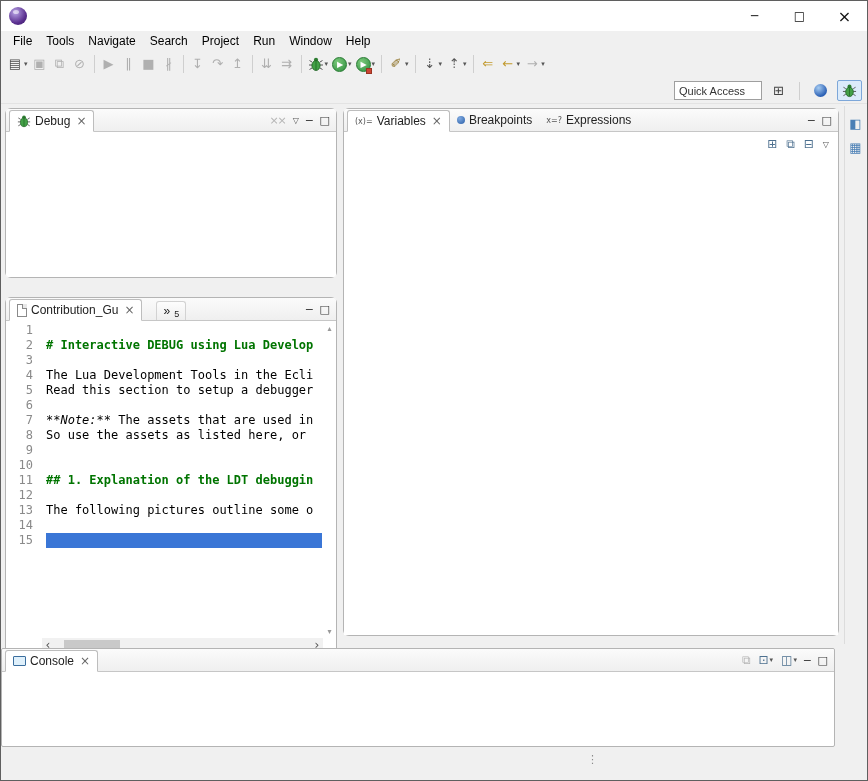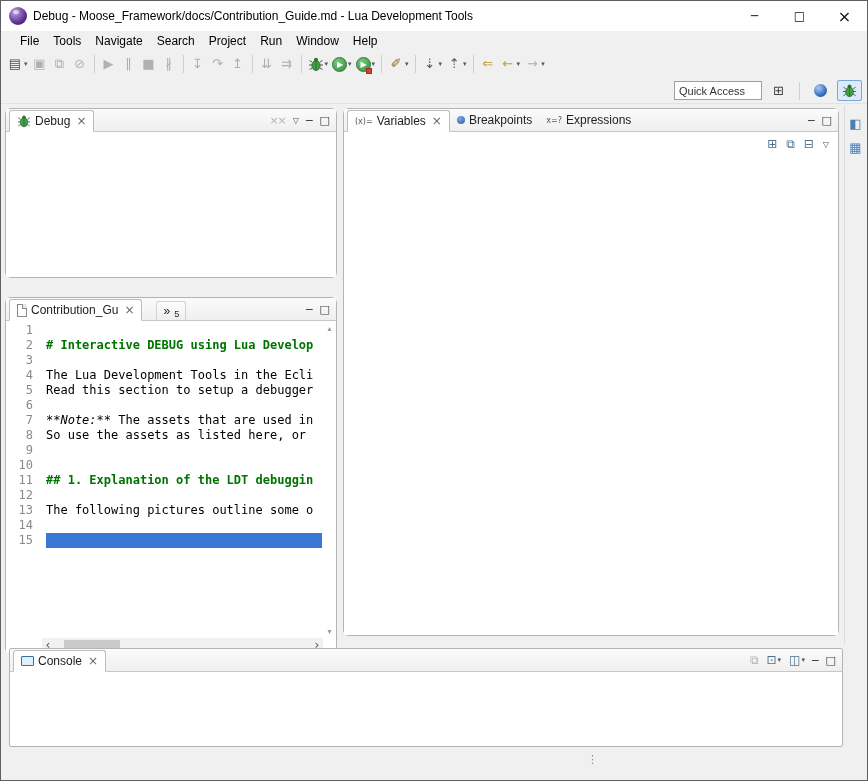--- a/index.html
+++ b/index.html
@@ -13,21 +13,21 @@
     background:radial-gradient(circle at 35% 30%, #b9a4e6, #5a2f8f 62%, #35175e); position:relative; }
   .app-icon::after { content:""; position:absolute; left:4px; top:3px; width:6px; height:4px;
     border-radius:50%; background:rgba(255,255,255,.55); }
   .title-text { font-size:12px; color:#000; }
   .win-controls { margin-left:auto; display:flex; height:100%; }
   .win-btn { width:45px; height:100%; display:flex; align-items:center; justify-content:center;
     font-size:12px; color:#111; font-family:"DejaVu Sans",sans-serif; }
   .win-btn.close-btn { font-size:16px; }
 
   
-  .menubar { height:20px; background:#f0f0f0; display:flex; align-items:center; padding-left:12px; }
+  .menubar { height:20px; background:#f0f0f0; display:flex; align-items:center; padding-left:5px; }
   .menu-item { font-size:12px; color:#000; padding:2px 7px; }
 
   
   .toolbar { height:26px; background:#f0f0f0; display:flex; align-items:center; padding-left:4px; }
   .tbtn { height:22px; display:flex; align-items:center; padding:0 2px; border-radius:2px; position:relative; }
   .glyph { width:16px; text-align:center; font-size:13px; font-family:"DejaVu Sans",sans-serif; line-height:16px; }
   .dd { font-size:7px; color:#555; margin-left:1px; font-family:"DejaVu Sans",sans-serif; }
   .sep { width:1px; height:18px; background:#cfcfcf; margin:0 4px; }
   .circled { width:15px; height:15px; border-radius:50%; border:1px solid #267a31;
     background:radial-gradient(circle at 35% 30%, #7bc97b, #2f8f3f); color:#fff; font-size:8px;
@@ -93,40 +93,39 @@
   .i-monitor { width:13px; height:10px; border:1px solid #3b6e9e; background:#dff0fb; border-radius:1px; display:inline-block; }
   .i-page { width:10px; height:13px; background:#fff; border:1px solid #8a8a8a; display:inline-block; position:relative; }
   .i-page::after { content:""; position:absolute; right:-1px; top:-1px; width:4px; height:4px; background:#e8e8e8; border-left:1px solid #8a8a8a; border-bottom:1px solid #8a8a8a; }
 
   
   .side-strip { position:absolute; left:843px; top:2px; width:22px; height:538px; border-left:1px solid #dcdcdc;
     display:flex; flex-direction:column; align-items:center; gap:9px; padding-top:10px; }
   .strip-icon { font-size:13px; color:#4a7fb5; font-family:"DejaVu Sans",sans-serif; }
 
   
-  .console-panel { position:absolute; left:8px; top:647px; width:834px; height:99px; background:#fff;
+  .console-panel { position:absolute; left:0; top:647px; width:834px; height:99px; background:#fff;
     border:1px solid #b4b4b4; border-radius:2px; }
   .console-body { position:absolute; left:2px; right:2px; top:24px; bottom:2px; background:#fff; border:1px solid #6ba1d6; }
   .console-msg { font-size:12px; color:#000; padding:2px 4px; }
   .ct-icon { font-size:12px; color:#4d708f; font-family:"DejaVu Sans",sans-serif; display:flex; align-items:center; }
   .ct-icon.disabled { color:#b5b5b5; }
   .ct-dd { font-size:7px; color:#555; margin-left:1px; }
 
   
   .bottom-trim { position:absolute; left:0; top:746px; width:866px; height:33px; background:#f0f0f0; }
   .grip { position:absolute; left:586px; top:6px; color:#8a8a8a; font-size:11px; font-family:"DejaVu Sans",sans-serif; }
 </style>
 </head>
 <body>
 
 <div class="window">
 
   <div class="titlebar">
     <div class="app-icon"></div>
-    <div class="title-text">Debug - Moose_Framework/docs/Contribution_Guide.md - Lua Development Tools</div>
     <div class="win-controls">
       <div class="win-btn">─</div>
       <div class="win-btn">□</div>
       <div class="win-btn close-btn">×</div>
     </div>
   </div>
 
   <div class="menubar" id="menubar">
       <div class="menu-item">File</div>
       <div class="menu-item">Tools</div>

